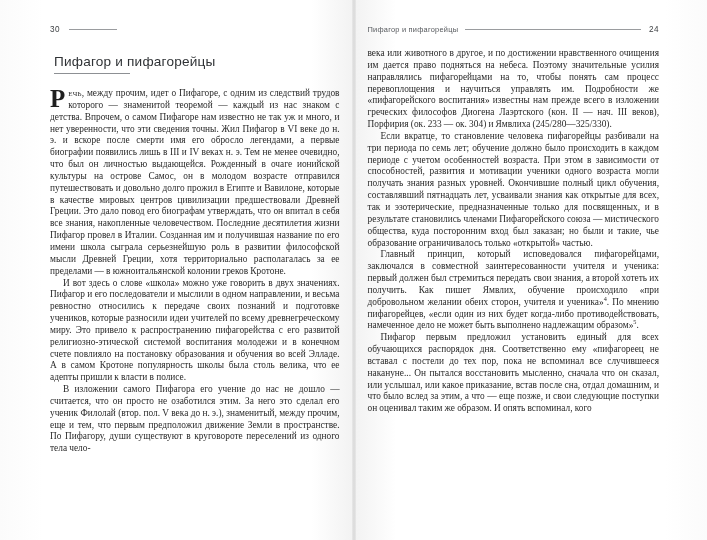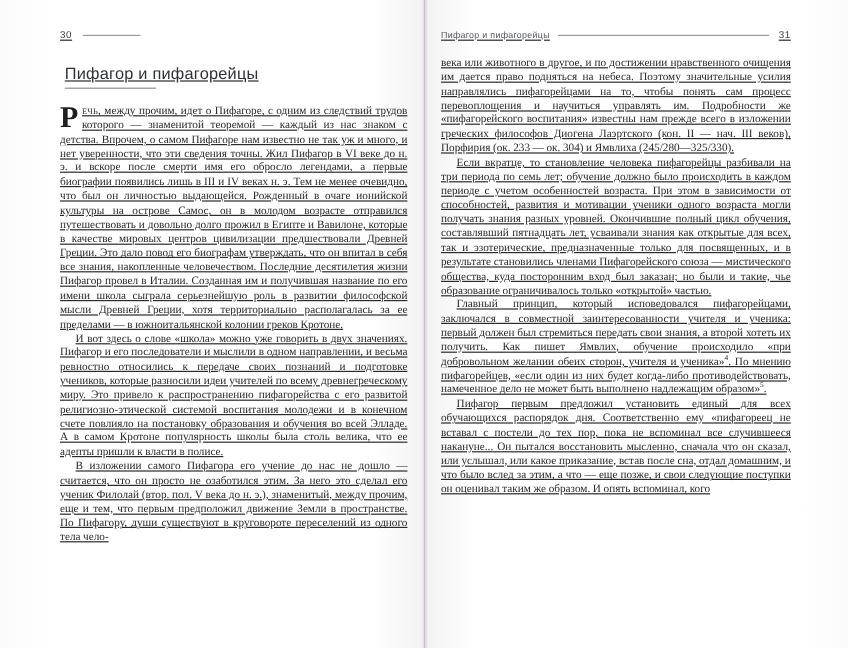--- a/index.html
+++ b/index.html
@@ -11,23 +11,22 @@
     width: 707px;
     height: 540px;
     overflow: hidden;
     font-family: "Liberation Serif", "DejaVu Serif", serif;
     color: #2b2b2b;
   }
   .book-spread {
     position: relative;
     width: 707px;
     height: 540px;
-    background: #a21caf;
+    background: #15803d;
     display: flex;
-    text-decoration: underline;
   }
   
   .page {
     position: relative;
     width: 353.5px;
     height: 540px;
     box-sizing: border-box;
   }
   .page-left {
     padding: 22px 14px 20px 50px;
@@ -168,21 +167,21 @@
       <p>И вот здесь о слове «школа» можно уже говорить в двух значениях. Пифагор и его последователи и мыслили в одном направлении, и весьма ревностно относились к передаче своих познаний и подготовке учеников, которые разносили идеи учителей по всему древнегреческому миру. Это привело к распространению пифагорейства с его развитой религиозно-этической системой воспитания молодежи и в конечном счете повлияло на постановку образования и обучения во всей Элладе. А в самом Кротоне популярность школы была столь велика, что ее адепты пришли к власти в полисе.</p>
       <p>В изложении самого Пифагора его учение до нас не дошло — считается, что он просто не озаботился этим. За него это сделал его ученик Филолай (втор. пол. V века до н. э.), знаменитый, между прочим, еще и тем, что первым предположил движение Земли в пространстве. По Пифагору, души существуют в круговороте переселений из одного тела чело-</p>
     </div>
   </div>
 
   <div class="page page-right">
 
     <div class="runhead runhead-right">
       <span class="title-text">Пифагор и пифагорейцы</span>
       <span class="rule rule-long"></span>
-      <span class="folio">31</span>
+      <span class="folio">24</span>
     </div>
 
     <div class="col" style="margin-top:6px;">
       <p class="cont">века или животного в другое, и по достижении нравственного очищения им дается право подняться на небеса. Поэтому значительные усилия направлялись пифагорейцами на то, чтобы понять сам процесс перевоплощения и научиться управлять им. Подробности же «пифагорейского воспитания» известны нам прежде всего в изложении греческих философов Диогена Лаэртского (кон. II — нач. III веков), Порфирия (ок. 233 — ок. 304) и Ямвлиха (245/280—325/330).</p>
       <p>Если вкратце, то становление человека пифагорейцы разбивали на три периода по семь лет; обучение должно было происходить в каждом периоде с учетом особенностей возраста. При этом в зависимости от способностей, развития и мотивации ученики одного возраста могли получать знания разных уровней. Окончившие полный цикл обучения, составлявший пятнадцать лет, усваивали знания как открытые для всех, так и эзотерические, предназначенные только для посвященных, и в результате становились членами Пифагорейского союза — мистического общества, куда посторонним вход был заказан; но были и такие, чье образование ограничивалось только «открытой» частью.</p>
       <p><span>Главный принцип, который исповедовался пифагорейцами, заключался в совместной заинтересованности учителя и ученика: первый должен был стремиться передать свои знания, а второй хотеть их получить. Как пишет Ямвлих, обучение происходило «при добровольном желании обеих сторон, учителя и ученика»</span><sup>4</sup><span>. По мнению пифагорейцев, «если один из них будет когда-либо противодействовать, намеченное дело не может быть выполнено надлежащим образом»</span><sup>5</sup><span>.</span></p>
       <p>Пифагор первым предложил установить единый для всех обучающихся распорядок дня. Соответственно ему «пифагореец не вставал с постели до тех пор, пока не вспоминал все случившееся накануне... Он пытался восстановить мысленно, сначала что он сказал, или услышал, или какое приказание, встав после сна, отдал домашним, и что было вслед за этим, а что — еще позже, и свои следующие поступки он оценивал таким же образом. И опять вспоминал, кого</p>
     </div>
   </div>
 

